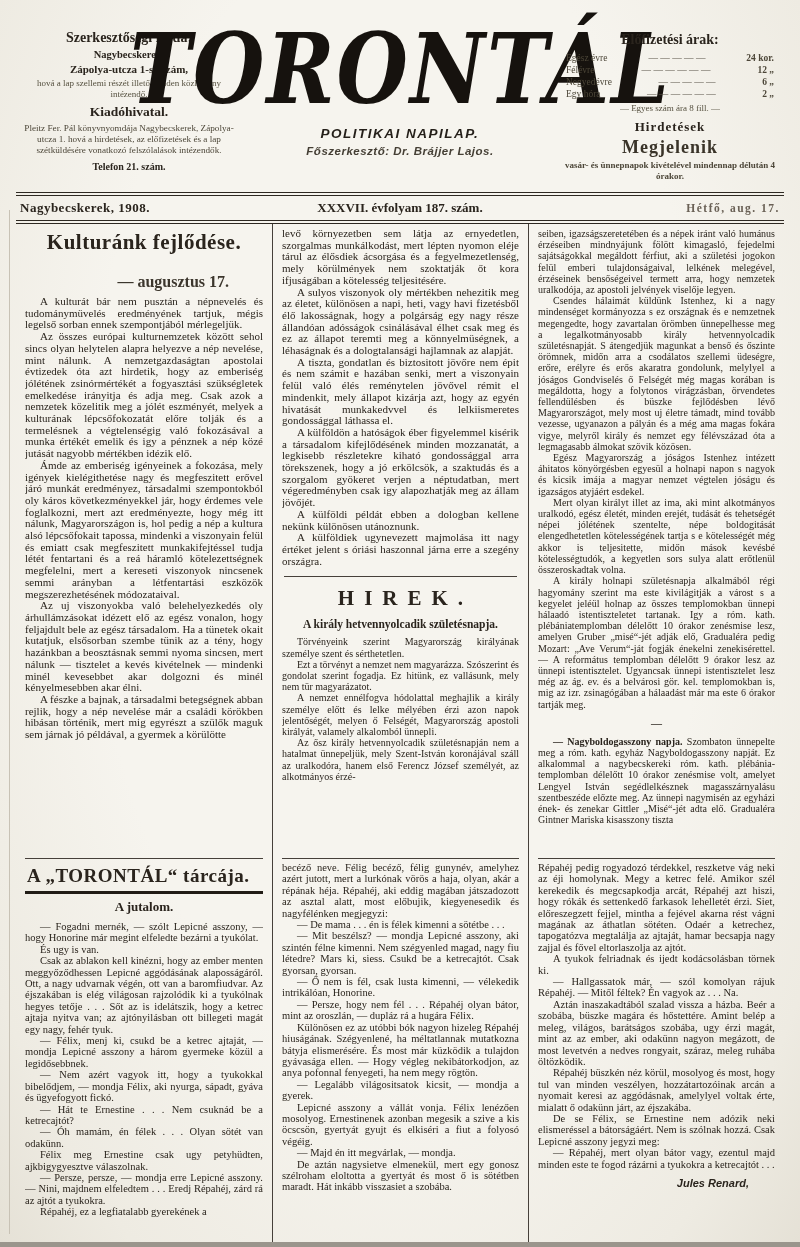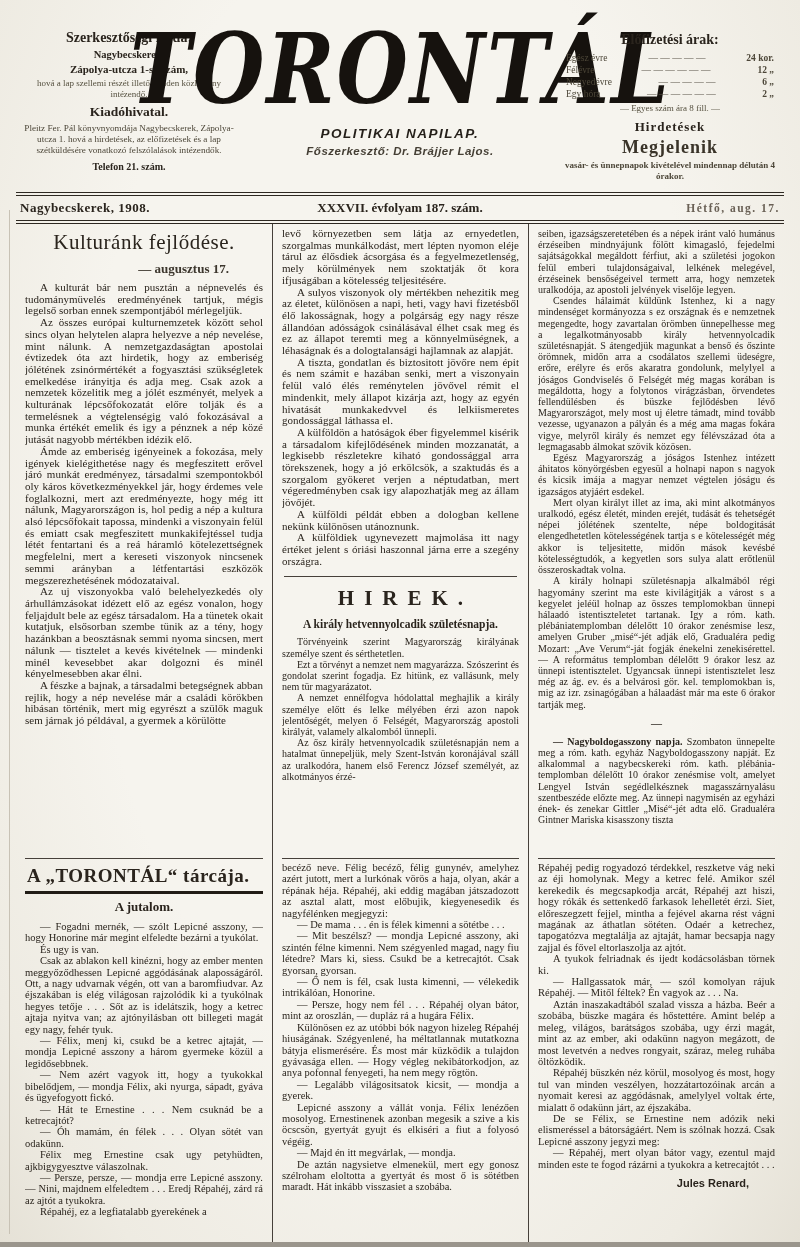--- a/index.html
+++ b/index.html
@@ -51,37 +51,37 @@
   
   main{margin:0 16px;display:grid;grid-template-columns:1fr 1fr 1fr;}
   .col{padding:0 9px;min-width:0;}
   .col + .col{border-left:1px solid #46403a;}
   .upper{height:630px;overflow:hidden;padding-top:4px;}
   .lower{height:397px;overflow:hidden;border-top:1px solid #46403a;padding-top:3px;box-sizing:border-box;}
 
   p{margin:0;text-align:justify;text-indent:15px;}
   p.noind{text-indent:0;}
   .upper p.lead{font-size:11px;line-height:11.7px;}
-  .art-title{margin:2px 0 6px;text-align:center;font-size:21px;font-weight:normal;letter-spacing:.5px;}
-  .art-date{text-align:right;padding-right:34px;font-size:13px;font-weight:bold;color:#3c362d;margin-bottom:5px;}
+  .art-title{margin:2px 0 18px;text-align:center;font-size:21px;font-weight:bold;letter-spacing:.5px;}
+  .art-date{text-align:right;padding-right:34px;font-size:16px;font-weight:bold;color:#3c362d;margin-bottom:5px;}
 
   .hirek-rule{border-top:1px solid #46403a;margin:9px 2px 0;}
   .hirek-heading{text-align:center;font-size:21px;font-weight:bold;letter-spacing:10px;text-indent:10px;margin:9px 0 7px;}
   .hirek-art-title{text-align:center;font-size:11.5px;font-weight:bold;margin:0 0 6px;}
   .hbody{font-size:10px;line-height:11.2px;}
   .sep{text-align:center;font-weight:bold;margin:7px 0;font-size:11px;}
   .news b{font-weight:bold;}
 
   
   .feu-headbox{border-bottom:3px solid #211c16;padding:3px 2px 4px;margin-bottom:5px;}
   .feu-title{font-size:19px;font-weight:bold;letter-spacing:.5px;text-align:left;}
   .story-title{text-align:center;font-size:13px;font-weight:bold;margin:3px 0 6px;}
   .lower p{font-size:10.5px;line-height:11.4px;}
   .author{text-align:right;font-weight:bold;font-size:11px;padding-right:26px;margin-top:7px;
-    font-family:"Liberation Sans",sans-serif;}
+    font-family:"Liberation Sans",sans-serif;font-style:italic;}
 </style>
 </head>
 <body>
 
 <div class="page">
 
   <header class="masthead">
     <div class="mh-left">
       <div class="h">Szerkesztőségi iroda:</div>
       <div class="city">Nagybecskerek,</div>

